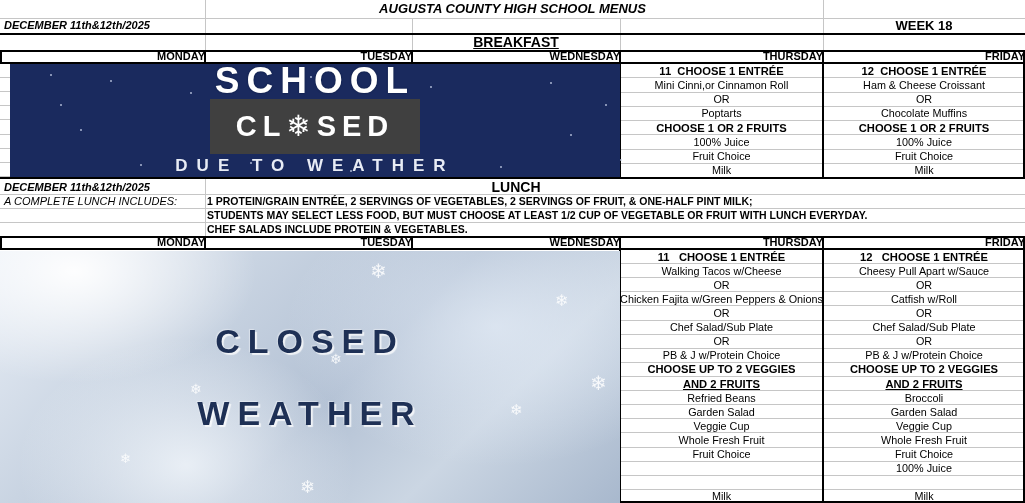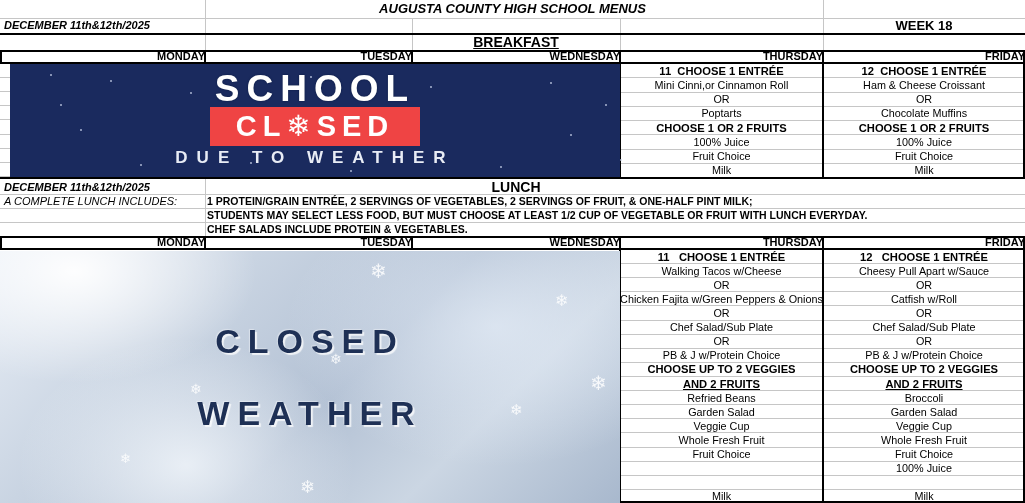--- a/index.html
+++ b/index.html
@@ -44,22 +44,22 @@
   .bfast-img { left:10px; top:64px; width:610px; height:113px; background:#1a2a5e;
                display:flex; flex-direction:column; align-items:center; justify-content:center; }
   .bfast-img .speck { position:absolute; width:2px; height:2px; background:#cfd8ef; border-radius:50%;
       opacity:.8; top:10px; left:40px;
       box-shadow: 60px 6px #cfd8ef, 140px 18px #cfd8ef, 260px 2px #cfd8ef, 380px 12px #cfd8ef,
                   500px 8px #cfd8ef, 555px 30px #cfd8ef, 30px 55px #cfd8ef, 520px 60px #cfd8ef,
                   570px 85px #cfd8ef, 90px 90px #cfd8ef, 300px 96px #cfd8ef, 450px 92px #cfd8ef,
                   200px 88px #cfd8ef, 10px 30px #cfd8ef; }
   .closed-line1 { font-size:37px; font-weight:bold; color:#fff; letter-spacing:7px;
                   line-height:36px; text-shadow:0 0 2px #0b1a40; }
-  .closed-line2 { background:#ef4444; color:#fff; font-size:29px; font-weight:bold;
-                  letter-spacing:6px; line-height:31px; padding:4px 26px; white-space:pre; }
+  .closed-line2 { background:#404040; color:#fff; font-size:29px; font-weight:bold;
+                  letter-spacing:6px; line-height:31px; padding:12px 26px; white-space:pre; }
   .closed-line2 .flake { font-weight:normal; }
   .closed-line3 { font-size:17px; font-weight:bold; color:#e8ecf5; letter-spacing:9px;
                   line-height:24px;text-align:center; }
 
   
   .lunch-img { left:0; top:251px; width:620px; height:252px;
        background:
          radial-gradient(ellipse 260px 160px at 12% 8%, rgba(255,255,255,.95), rgba(255,255,255,0) 70%),
          radial-gradient(ellipse 300px 200px at 80% 30%, rgba(230,238,248,.7), rgba(230,238,248,0) 70%),
          radial-gradient(ellipse 240px 180px at 30% 85%, rgba(244,248,252,.8), rgba(244,248,252,0) 70%),

